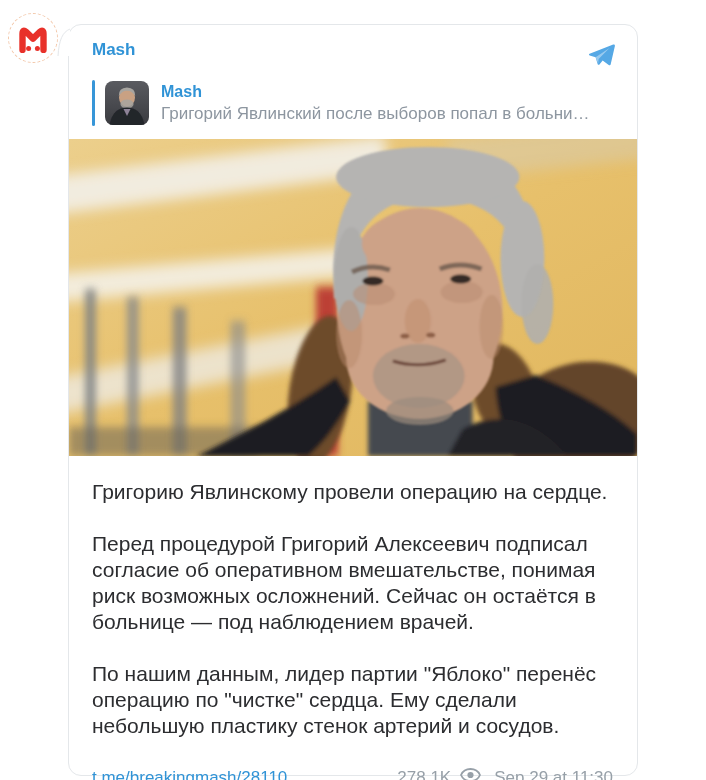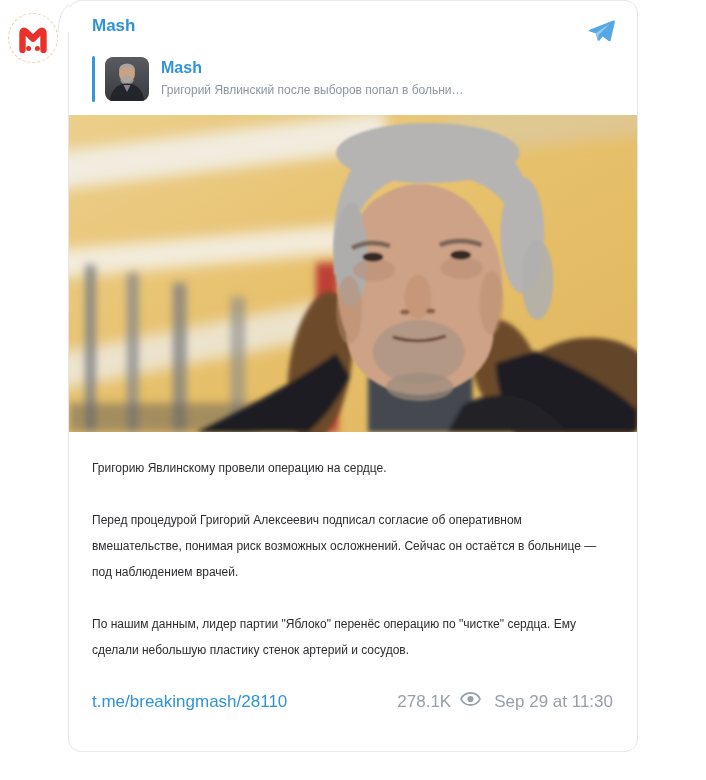--- a/index.html
+++ b/index.html
@@ -11,21 +11,21 @@
   }
   
   .brand-avatar{
     position:absolute;left:8px;top:13px;width:50px;height:50px;
     border-radius:50%;background:#fff;border:1px dashed #f3c7a9;
     box-sizing:border-box;display:flex;align-items:center;justify-content:center;
     cursor:pointer;
   }
   
   .card{
-    position:absolute;left:68px;top:0;width:570px;height:752px;
+    position:absolute;left:68px;top:24px;width:570px;height:752px;
     background:#fff;border:1px solid #e4e7ea;border-radius:13px;
     box-sizing:border-box;
   }
   .tail{position:absolute;left:-12px;top:3px;}
   .card-header{
     display:flex;justify-content:space-between;align-items:flex-start;
     padding:15px 22px 0 23px;
   }
   .channel-title{
     font-size:17px;font-weight:700;color:#3093d6;text-decoration:none;cursor:pointer;
@@ -36,28 +36,28 @@
     margin:9px 24px 0 23px;display:flex;align-items:stretch;cursor:pointer;
   }
   .quote-bar{width:3px;background:#3796d8;border-radius:2px;flex:0 0 3px;}
   .quote-avatar{
     width:44px;height:44px;border-radius:8px;overflow:hidden;flex:0 0 44px;
     margin:1px 0 1px 10px;
   }
   .quote-texts{margin-left:12px;min-width:0;padding-top:1px;}
   .quote-author{font-size:16px;font-weight:700;color:#3093d6;line-height:22px;}
   .quote-preview{
-    font-size:12px;color:#8d96a0;line-height:22px;
+    font-size:17px;color:#8d96a0;line-height:22px;
     white-space:nowrap;overflow:hidden;max-width:455px;
   }
   
   .photo{display:block;width:100%;height:317px;margin-top:13px;cursor:pointer;}
   
   .post-text{
-    padding:23px 24px 0 23px;font-size:12px;line-height:26px;color:#2c2d30;
+    padding:23px 24px 0 23px;font-size:21px;line-height:26px;color:#2c2d30;
   }
   .post-text p{margin:0 0 26px 0;}
   
   .card-footer{
     display:flex;justify-content:space-between;align-items:center;
     padding:2px 24px 0 23px;font-size:17px;color:#97a0a8;
   }
   .post-link{color:#3093d6;text-decoration:none;cursor:pointer;}
   .meta{display:flex;align-items:center;}
   .views{margin-right:9px;}

